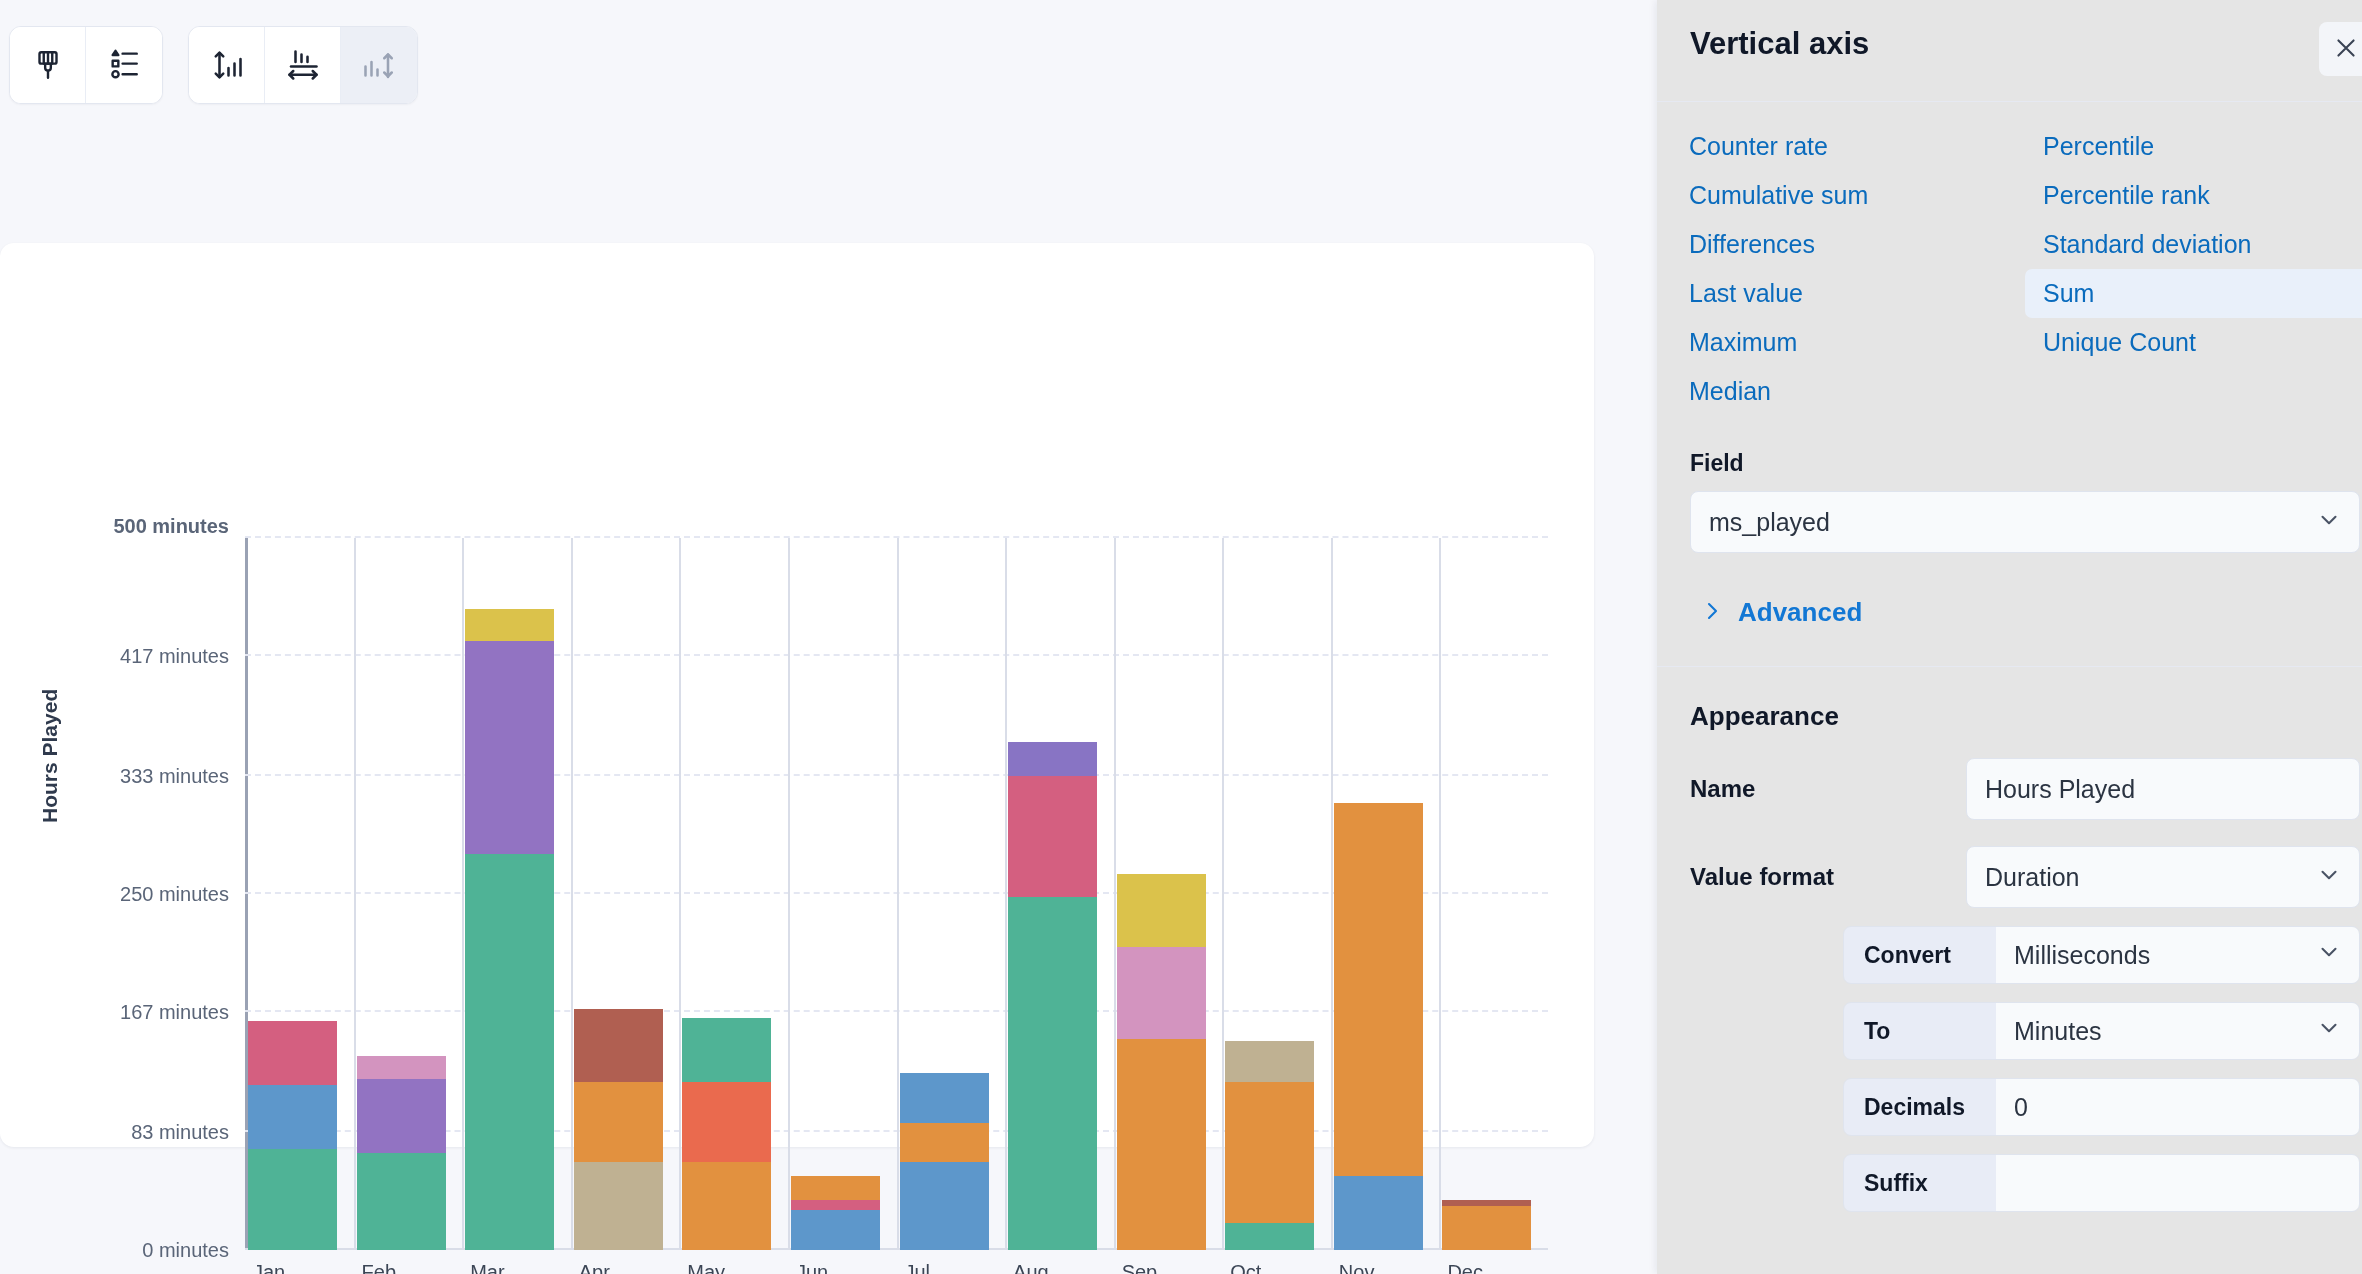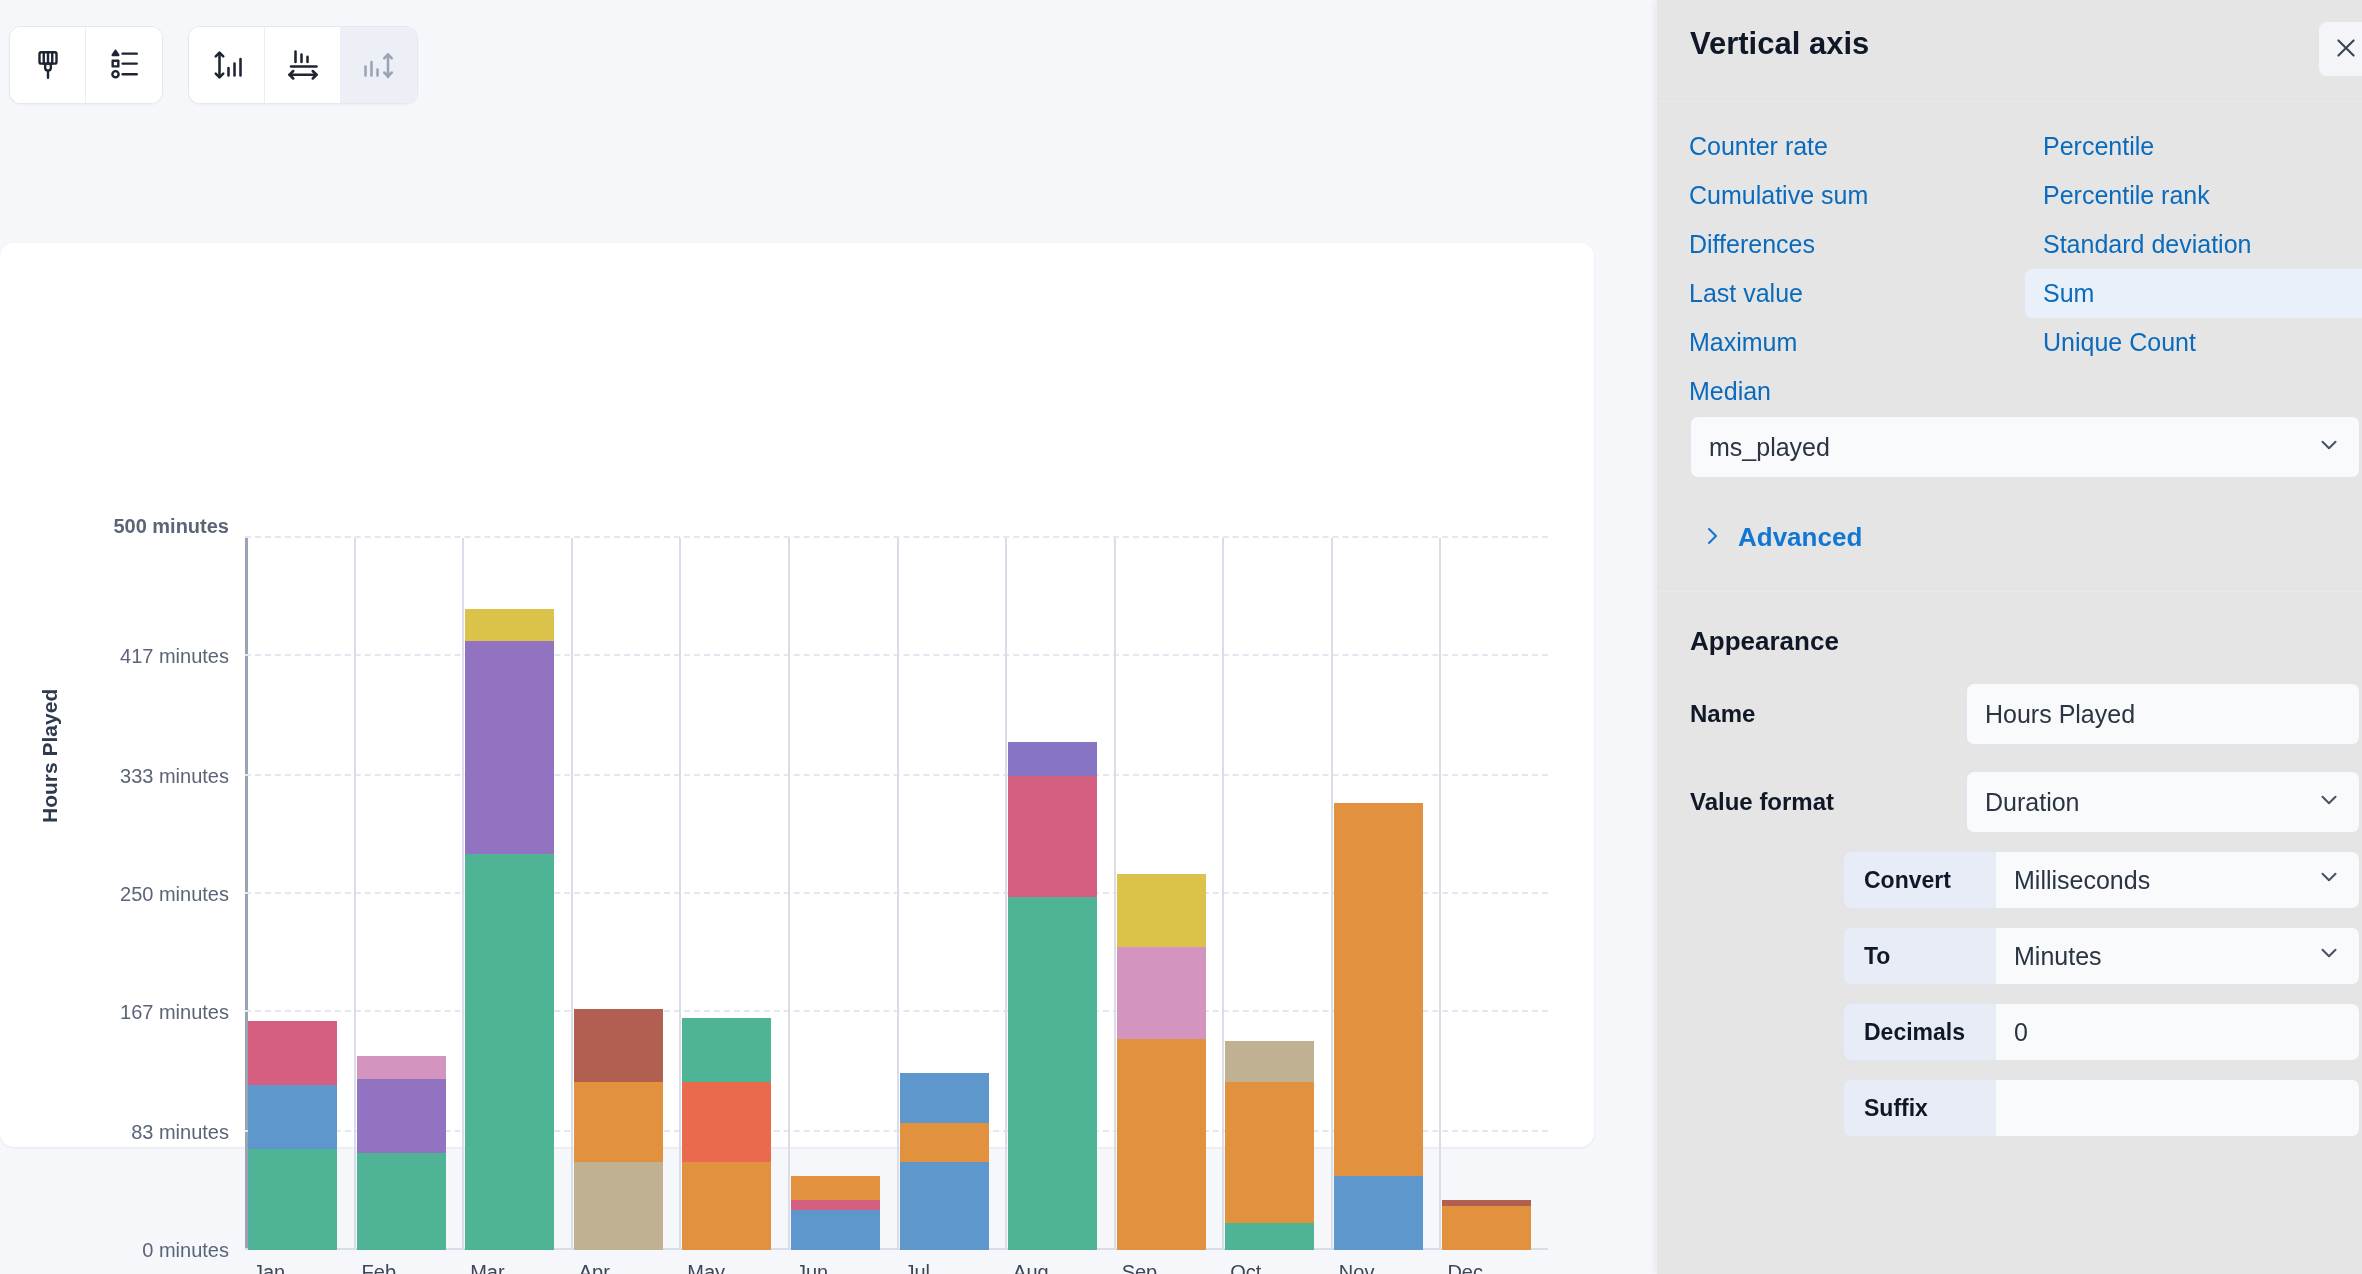--- a/index.html
+++ b/index.html
@@ -312,20 +312,21 @@
           <div class="agg-item">Differences</div>
           <div class="agg-item">Standard deviation</div>
           <div class="agg-item">Last value</div>
           <div class="agg-item selected">Sum</div>
           <div class="agg-item">Maximum</div>
           <div class="agg-item">Unique Count</div>
           <div class="agg-item">Median</div>
         </div>
 
       <div class="section">
+        <div class="field-label">Field</div>
         <div class="select-box">
           <span class="val">ms_played</span>
           <span class="chev">
             <svg width="26" height="26" viewBox="0 0 24 24" fill="none" stroke="#4a5365" stroke-width="1.9" stroke-linecap="round" stroke-linejoin="round">
                 <path d="M6 9l6 6 6-6"></path>
               </svg>
           </span>
         </div>
 
         <div class="advanced-row">

